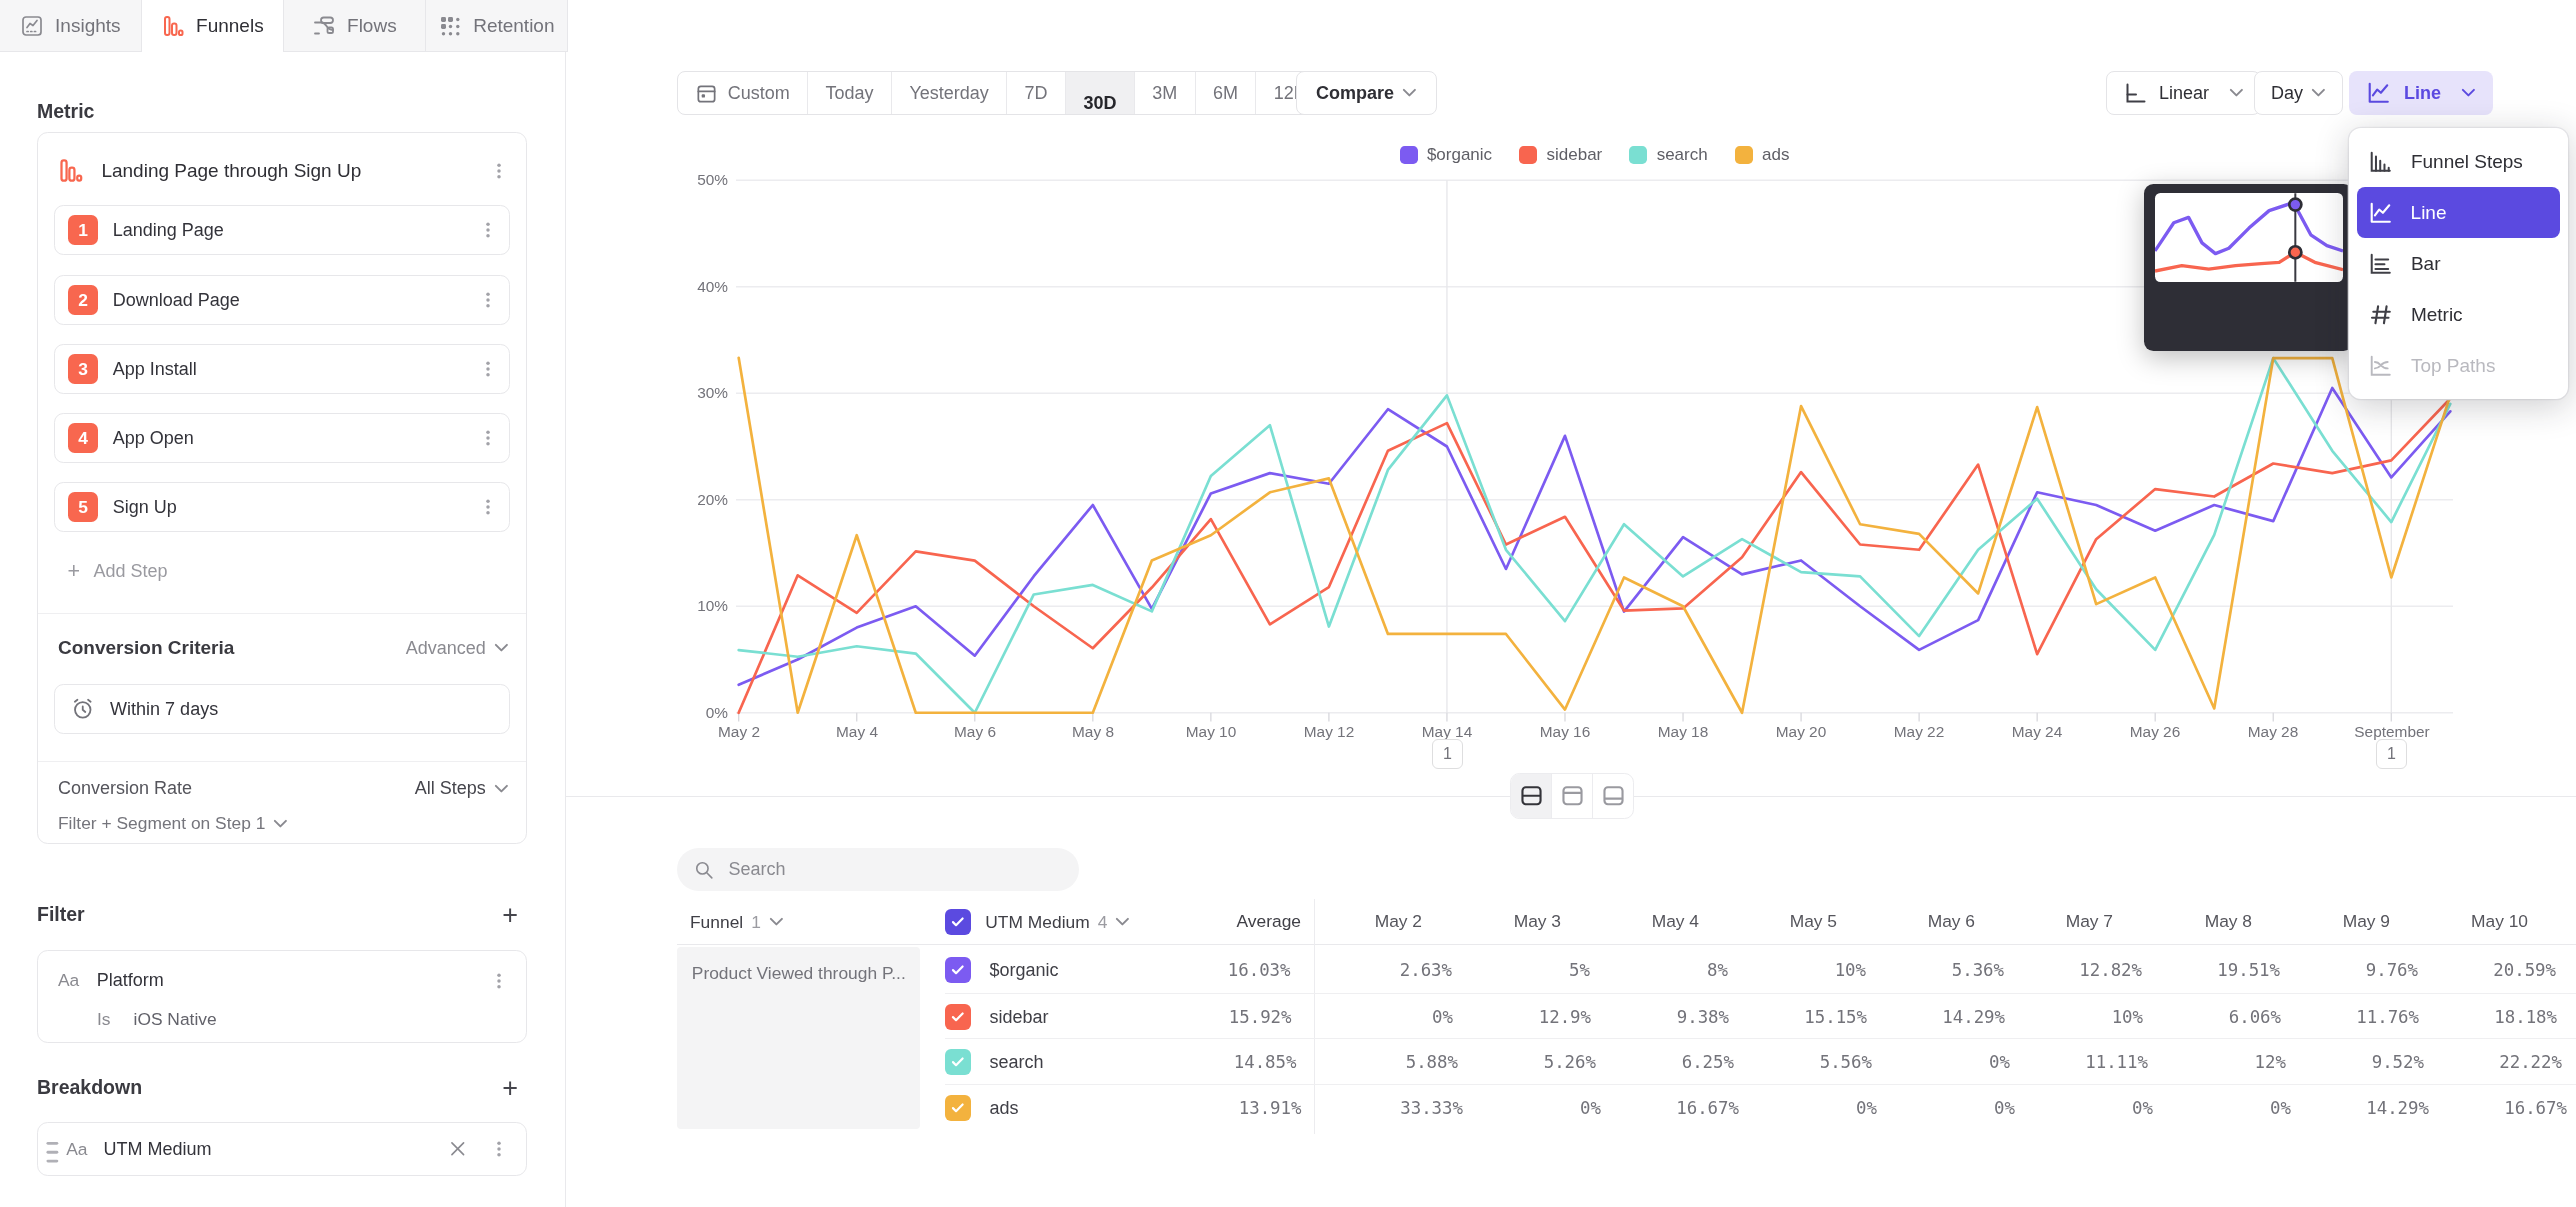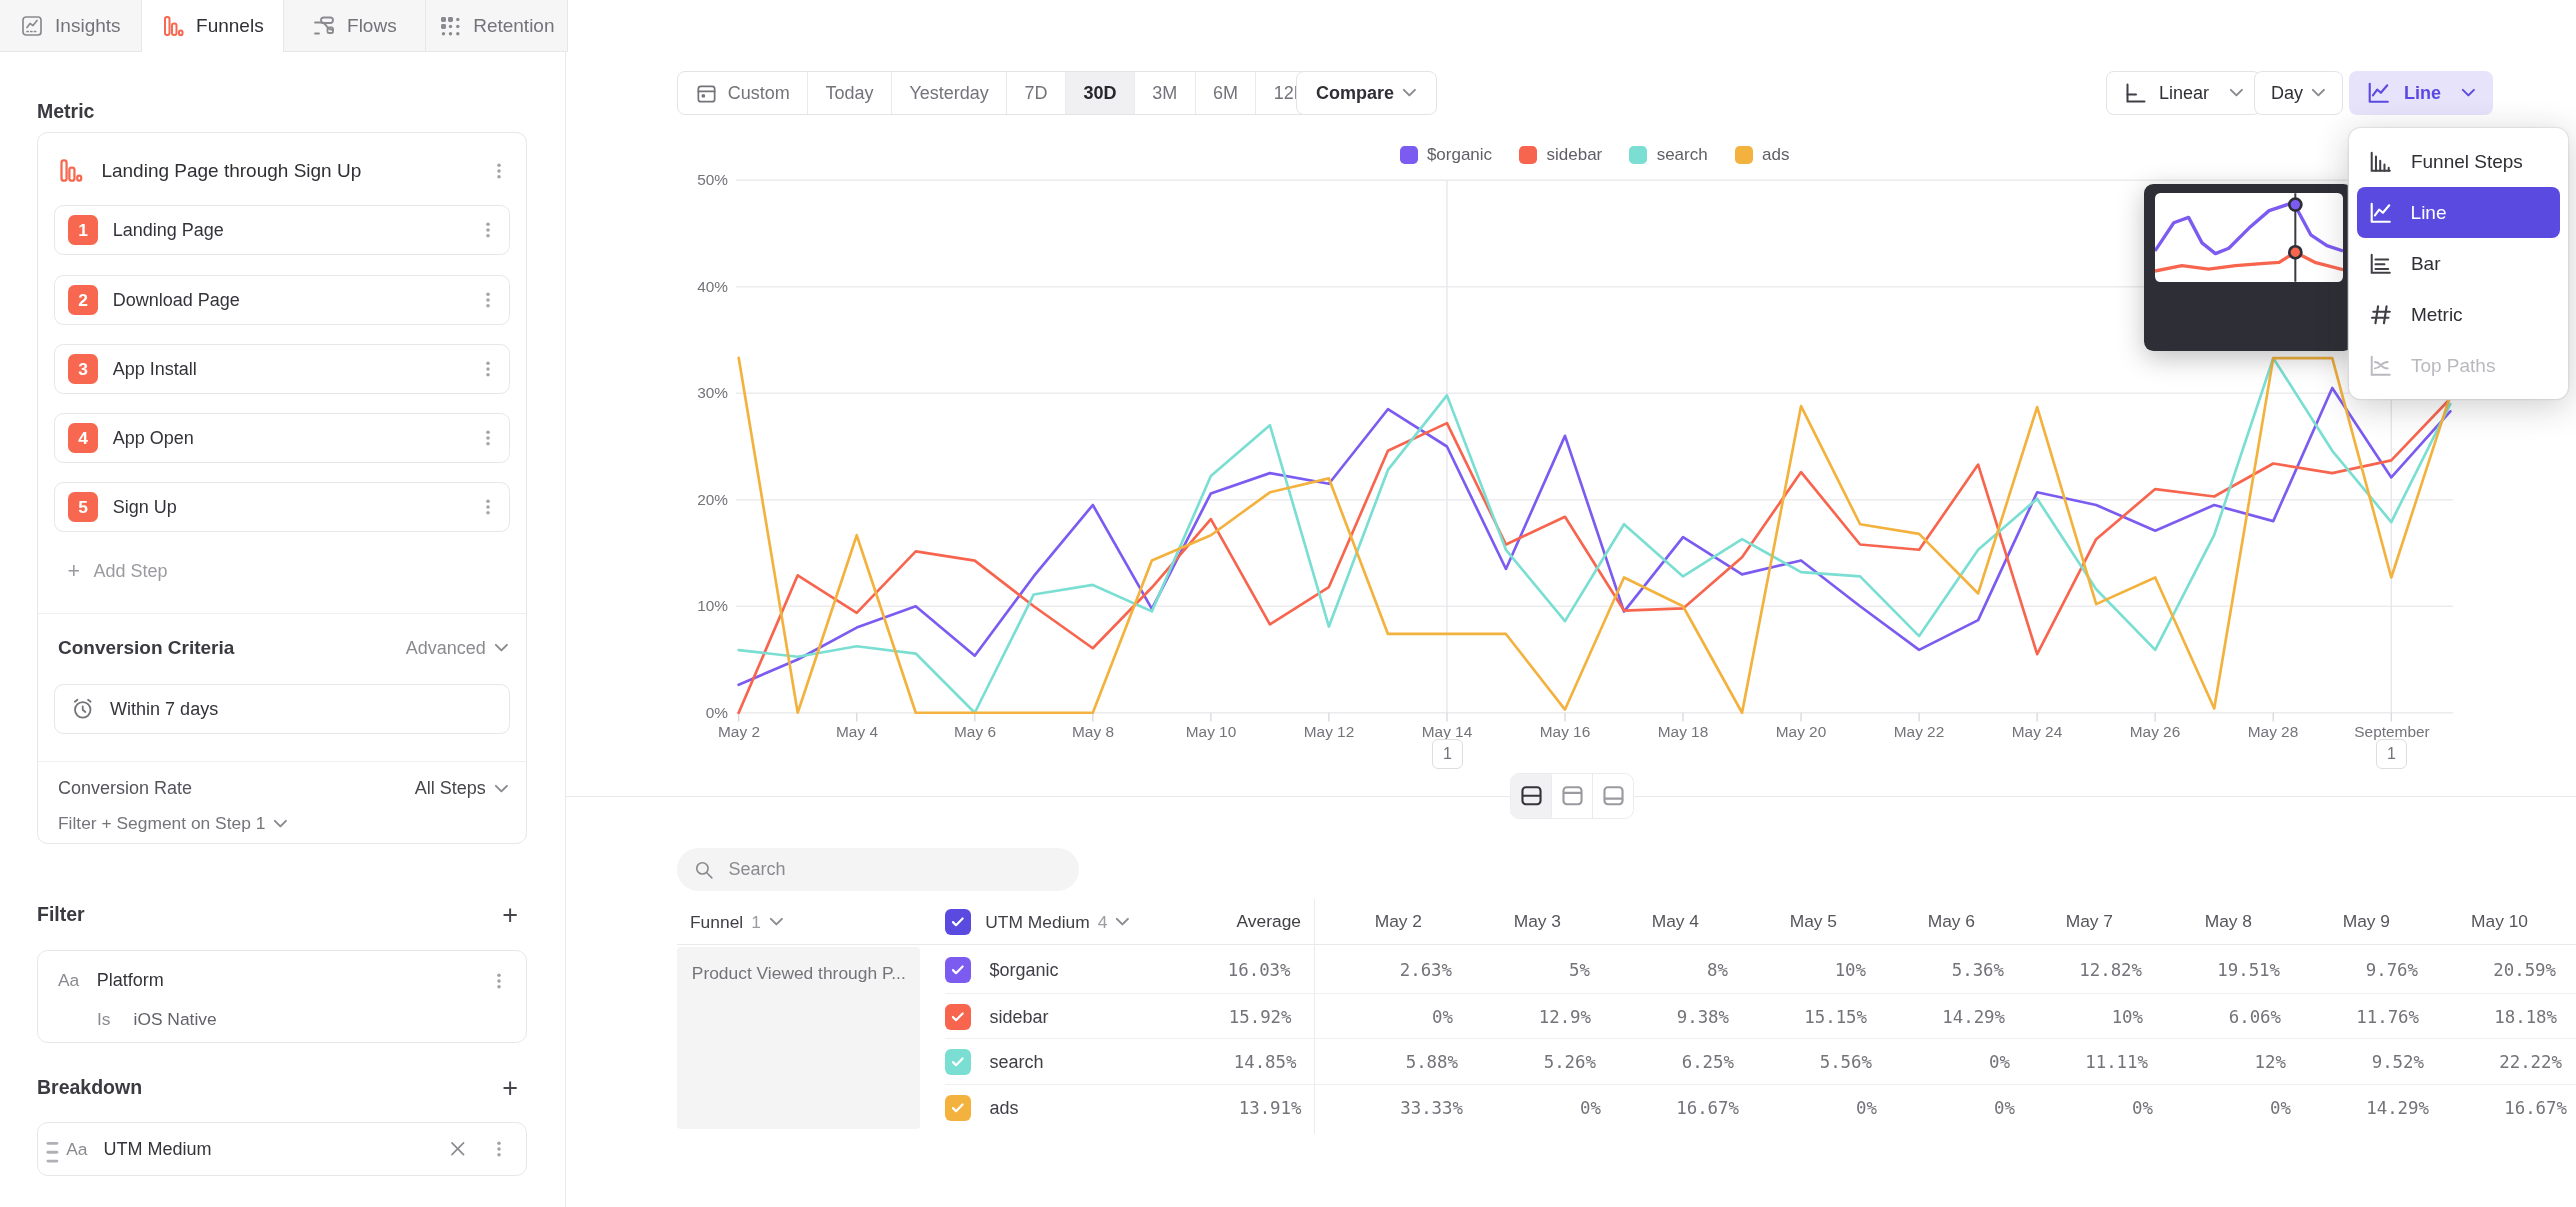--- a/index.html
+++ b/index.html
@@ -33,21 +33,21 @@
   .chev{width:14.8px;height:10px;margin-left:8px;color:#8a8a90;}
 
   
   .btn{position:absolute;height:44px;border:1.3px solid #e4e4e7;border-radius:8px;background:#fff;
        display:flex;align-items:center;font-size:18px;color:#2f2f35;box-sizing:border-box;cursor:pointer;}
   #seg{position:absolute;left:677px;top:71px;height:44px;border:1.3px solid #e4e4e7;border-radius:8px;
        display:flex;box-sizing:border-box;overflow:hidden;background:#fff;}
   .seg-c{display:flex;align-items:center;gap:9.4px;padding:0 17.4px;font-size:18px;color:#73737a;
          border-right:1.3px solid #e9e9ec;cursor:pointer;white-space:nowrap;}
   .seg-c:last-child{border-right:none;}
-  .seg-c.active{background:#f0f0f2;color:#26262b;font-weight:700;}
+  .seg-c.active{background:#f0f0f2;color:#26262b;font-weight:700;align-items:flex-end;}
   .seg-c svg{width:23px;height:23px;}
   #line-btn{background:#e7e3fb;border:none;color:#5b4ae0;font-weight:600;}
   #line-btn .chev{color:#5b4ae0;}
 
   
   #legend{left:736px;top:145px;width:1717px;display:flex;justify-content:center;gap:27px;}
   .lg{display:flex;align-items:center;gap:9.4px;font-size:17px;color:#5f5f66;cursor:pointer;}
   .lg i{width:18px;height:18px;border-radius:4.7px;display:inline-block;}
   .ylab{position:absolute;width:89px;text-align:right;font-size:15.4px;color:#73737a;}
   .xlab{position:absolute;width:94px;text-align:center;font-size:15.4px;color:#73737a;top:723px;}

